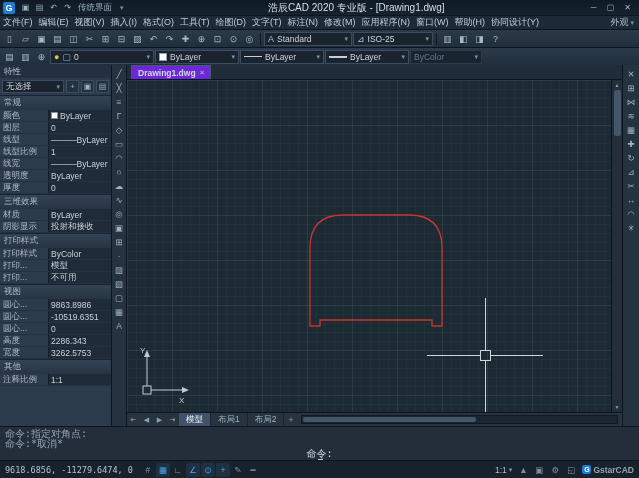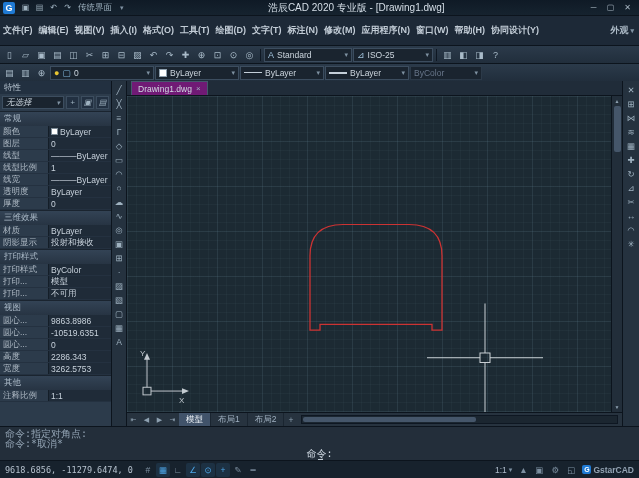--- a/index.html
+++ b/index.html
@@ -10,21 +10,21 @@
   
   .titlebar{height:15px;background:linear-gradient(#0f1a26,#16232f);display:flex;align-items:center;padding:0 3px;font-size:9px;flex:0 0 auto;}
   .logo{width:12px;height:12px;background:#1f7ad4;color:#fff;font-weight:bold;font-size:9px;display:flex;align-items:center;justify-content:center;border-radius:2px;margin-right:4px;}
   .qicon{width:13px;height:13px;display:flex;align-items:center;justify-content:center;color:#9fb2c0;font-size:8px;}
   .workspace{color:#9fb2c0;font-size:8.5px;margin:0 4px;display:flex;align-items:center;gap:8px;}
   .wtitle{flex:1;text-align:center;color:#d6dfe8;font-size:10px;white-space:nowrap;overflow:hidden;}
   .winctl{width:17px;height:13px;display:flex;align-items:center;justify-content:center;color:#aab8c4;font-size:8px;}
   .caret{color:#7f92a2;font-size:7px;}
 
   
-  .menubar{height:30px;background:#1d2937;display:flex;align-items:center;font-size:9px;color:#c2ccd6;flex:0 0 auto;border-top:1px solid #0c141d;font-weight:bold;}
+  .menubar{height:14px;background:#1d2937;display:flex;align-items:center;font-size:9px;color:#c2ccd6;flex:0 0 auto;border-top:1px solid #0c141d;}
   .menu-item{padding:0 3px;height:14px;display:flex;align-items:center;white-space:nowrap;}
   .menu-right{margin-left:auto;display:flex;align-items:center;gap:2px;padding:0 5px;color:#aebcc8;}
 
   
   .toolbar{height:18px;background:linear-gradient(#2b3a4a,#212e3c);border-top:1px solid #0c141d;display:flex;align-items:center;padding:0 2px;gap:1px;flex:0 0 auto;}
   .tgroup{display:flex;align-items:center;gap:1px;}
   .ticon{width:15px;height:15px;display:flex;align-items:center;justify-content:center;color:#a9bbc9;font-size:9px;border-radius:2px;}
   .tsep{width:1px;height:12px;background:#0e1722;margin:0 2px;}
   .combo{height:14px;background:#1a242f;border:1px solid #3c4d5f;display:flex;align-items:center;font-size:8.5px;color:#cdd6df;padding:0 3px;gap:3px;white-space:nowrap;overflow:hidden;}
   .combo .caret{margin-left:auto;}
@@ -32,39 +32,39 @@
   .sw{width:8px;height:8px;border:1px solid #8fa0ae;display:inline-block;}
   .lt-line{display:inline-block;width:18px;height:1px;background:#c4cfd9;}
   .combo-icon{color:#9fc0da;font-size:9px;}
 
   
   .main{flex:1;display:flex;min-height:0;}
 
   
   .props{width:112px;background:#2c3b4b;border-right:1px solid #0c141d;display:flex;flex-direction:column;font-size:8.5px;overflow:hidden;flex:0 0 auto;}
   .ptitle{height:13px;background:#223040;display:flex;align-items:center;padding:0 4px;color:#b9c6d2;flex:0 0 auto;}
-  .psel{display:flex;gap:2px;padding:2px;align-items:center;flex:0 0 auto;font-style:italic;}
+  .psel{display:flex;gap:2px;padding:2px;align-items:center;flex:0 0 auto;}
   .psel .combo{flex:1;height:13px;}
   .pbtn{width:13px;height:13px;background:#223041;border:1px solid #3c4d5f;color:#9fb2c0;display:flex;align-items:center;justify-content:center;font-size:8px;}
   .psec-h{background:linear-gradient(#334355,#273443);color:#a9b8c6;padding:1px 4px;border-top:1px solid #1a242f;font-weight:normal;}
   .prow{display:flex;height:12px;border-bottom:1px solid #243140;align-items:stretch;}
   .plabel{width:48px;padding:0 3px;color:#aeb9c4;display:flex;align-items:center;white-space:nowrap;overflow:hidden;flex:0 0 auto;}
   .pval{flex:1;background:#1f2b38;border-left:1px solid #141e28;padding:0 2px;display:flex;align-items:center;color:#c8d2dc;white-space:nowrap;overflow:hidden;}
   .swatch{display:none;width:7px;height:7px;margin-right:2px;border:1px solid #7e8d99;}
 
   
   .vstrip{width:15px;background:#25323f;display:flex;flex-direction:column;align-items:center;padding-top:2px;gap:1px;flex:0 0 auto;}
   .vstrip.left{border-right:1px solid #0c141d;}
   .vstrip.right{width:17px;border-left:1px solid #0c141d;}
   .vicon{width:13px;height:13px;display:flex;align-items:center;justify-content:center;color:#9fb2c0;font-size:8.5px;}
 
   
   .center{flex:1;display:flex;flex-direction:column;min-width:0;}
   .doc-tabs{height:15px;background:#202c39;border-bottom:1px solid #0c141d;display:flex;align-items:flex-end;padding-left:4px;flex:0 0 auto;}
-  .doc-tab{height:14px;background:#701a75;border:1px solid #46586d;border-bottom:none;color:#d0d9e2;font-size:8.5px;display:flex;align-items:center;gap:4px;padding:0 6px;}
+  .doc-tab{height:14px;background:#6d28d9;border:1px solid #46586d;border-bottom:none;color:#d0d9e2;font-size:8.5px;display:flex;align-items:center;gap:4px;padding:0 6px;font-weight:bold;}
   .doc-tab .x{color:#9fb0be;font-size:8px;}
   .canvas-row{flex:1;display:flex;min-height:0;}
   .canvas{flex:1;position:relative;overflow:hidden;background-color:#1c2a33;
     background-image:
       linear-gradient(to right, rgba(120,160,180,.10) 1px, transparent 1px),
       linear-gradient(to bottom, rgba(120,160,180,.10) 1px, transparent 1px),
       linear-gradient(to right, rgba(120,160,180,.05) 1px, transparent 1px),
       linear-gradient(to bottom, rgba(120,160,180,.05) 1px, transparent 1px);
     background-size:45px 45px,45px 45px,9px 9px,9px 9px;}
   .canvas svg{position:absolute;inset:0;width:100%;height:100%;}

